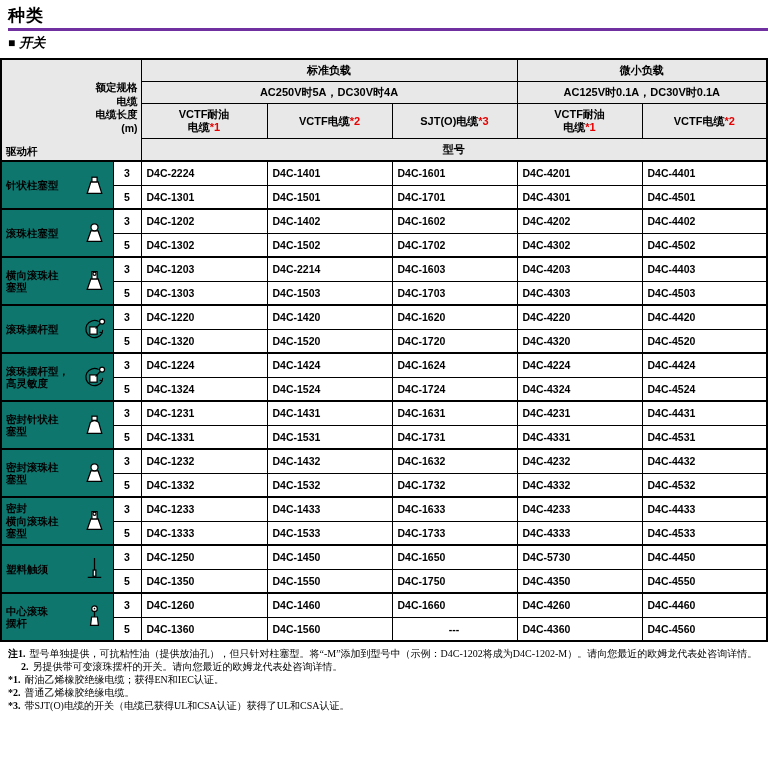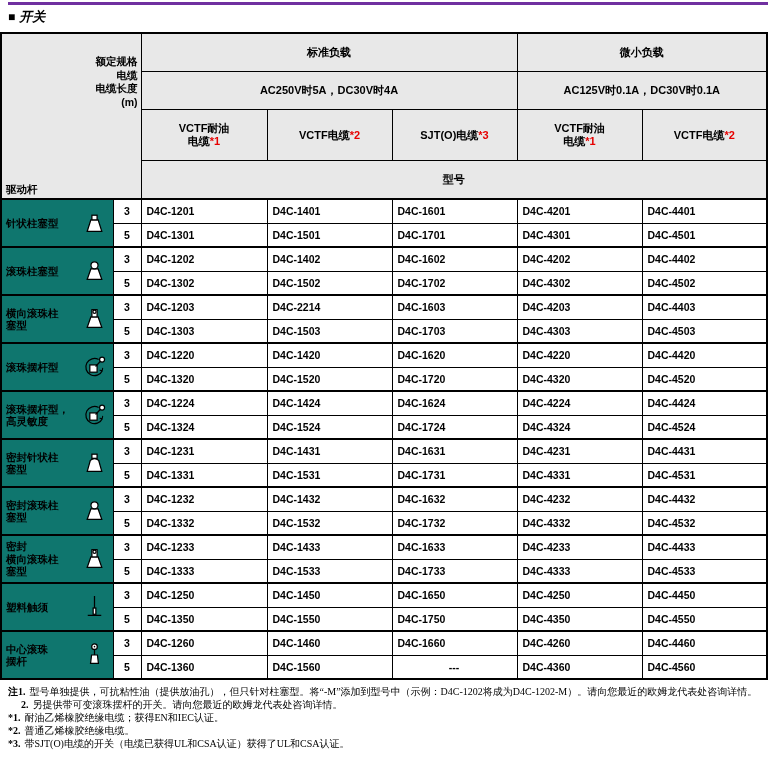--- a/index.html
+++ b/index.html
@@ -23,21 +23,21 @@
   .subsection-heading .bullet { font-size:11px; margin-right:4px; }
 
   table.model-table {
     margin-top:7px; border-collapse:collapse; table-layout:fixed;
     width:766px; border:2px solid #000;
   }
   table.model-table td { border:1px solid #000; overflow:hidden; }
 
   thead td {
     background:#e8e8e8; text-align:center; font-weight:bold; font-size:11px;
-    padding:12px 2px; line-height:13px;
+    padding:4px 2px; line-height:13px;
   }
   tr.hrow-1 { height:16px; }
   tr.hrow-2 { height:16px; }
   tr.hrow-3 { height:30px; }
   tr.hrow-4 { height:17px; }
 
   td.corner-cell { position:relative; background:#e8e8e8; padding:0; }
   .corner-right {
     position:absolute; top:21px; right:3px; text-align:right;
     font-size:10.5px; font-weight:bold; line-height:13.5px;
@@ -66,20 +66,21 @@
   .note-row { display:flex; }
   .note-row.indent { margin-left:13px; }
   .note-row .pfx { flex:none; font-weight:bold; margin-right:4px; white-space:pre; }
   .note-row .txt { flex:1; }
 </style>
 </head>
 <body>
 
 <div class="page">
 
+  <div class="page-title">种类</div>
   <div class="accent-rule" id="accent-rule" style="background: rgb(112, 48, 160);"></div>
 
   <div class="section-heading">
     <span class="bullet">■</span><span>开关</span>
   </div>
 
   <table class="model-table">
     <colgroup>
       <col style="width:112px">
         <col style="width:28px">
@@ -137,21 +138,21 @@
               <div>针状柱塞型</div>
             </div>
             <span class="act-icon">
               <svg width="27" height="27" viewBox="0 0 26 26" fill="none" stroke="#000" stroke-width="1.2">
                 <polygon points="6,21 9.5,10 16.5,10 20,21" fill="#fff"></polygon>
                 <rect x="10.5" y="5.5" width="5" height="4.5" fill="#fff"></rect>
               </svg>
             </span>
           </td>
           <td class="len-cell">3</td>
-          <td class="model-cell">D4C-1201</td>
+          <td class="model-cell">D4C-2224</td>
           <td class="model-cell">D4C-1401</td>
           <td class="model-cell">D4C-1601</td>
           <td class="model-cell">D4C-4201</td>
           <td class="model-cell">D4C-4401</td>
         </tr>
         <tr>
           <td class="len-cell">5</td>
           <td class="model-cell">D4C-1301</td>
           <td class="model-cell">D4C-1501</td>
           <td class="model-cell">D4C-1701</td>
@@ -371,21 +372,21 @@
                 <line x1="13" y1="2.5" x2="13" y2="18"></line>
                 <rect x="11.7" y="14" width="2.6" height="6" fill="#fff"></rect>
                 <line x1="6.5" y1="21" x2="19.5" y2="21"></line>
               </svg>
             </span>
           </td>
           <td class="len-cell">3</td>
           <td class="model-cell">D4C-1250</td>
           <td class="model-cell">D4C-1450</td>
           <td class="model-cell">D4C-1650</td>
-          <td class="model-cell">D4C-4250</td>
+          <td class="model-cell">D4C-5730</td>
           <td class="model-cell">D4C-4450</td>
         </tr>
         <tr>
           <td class="len-cell">5</td>
           <td class="model-cell">D4C-1350</td>
           <td class="model-cell">D4C-1550</td>
           <td class="model-cell">D4C-1750</td>
           <td class="model-cell">D4C-4350</td>
           <td class="model-cell">D4C-4550</td>
         </tr>

